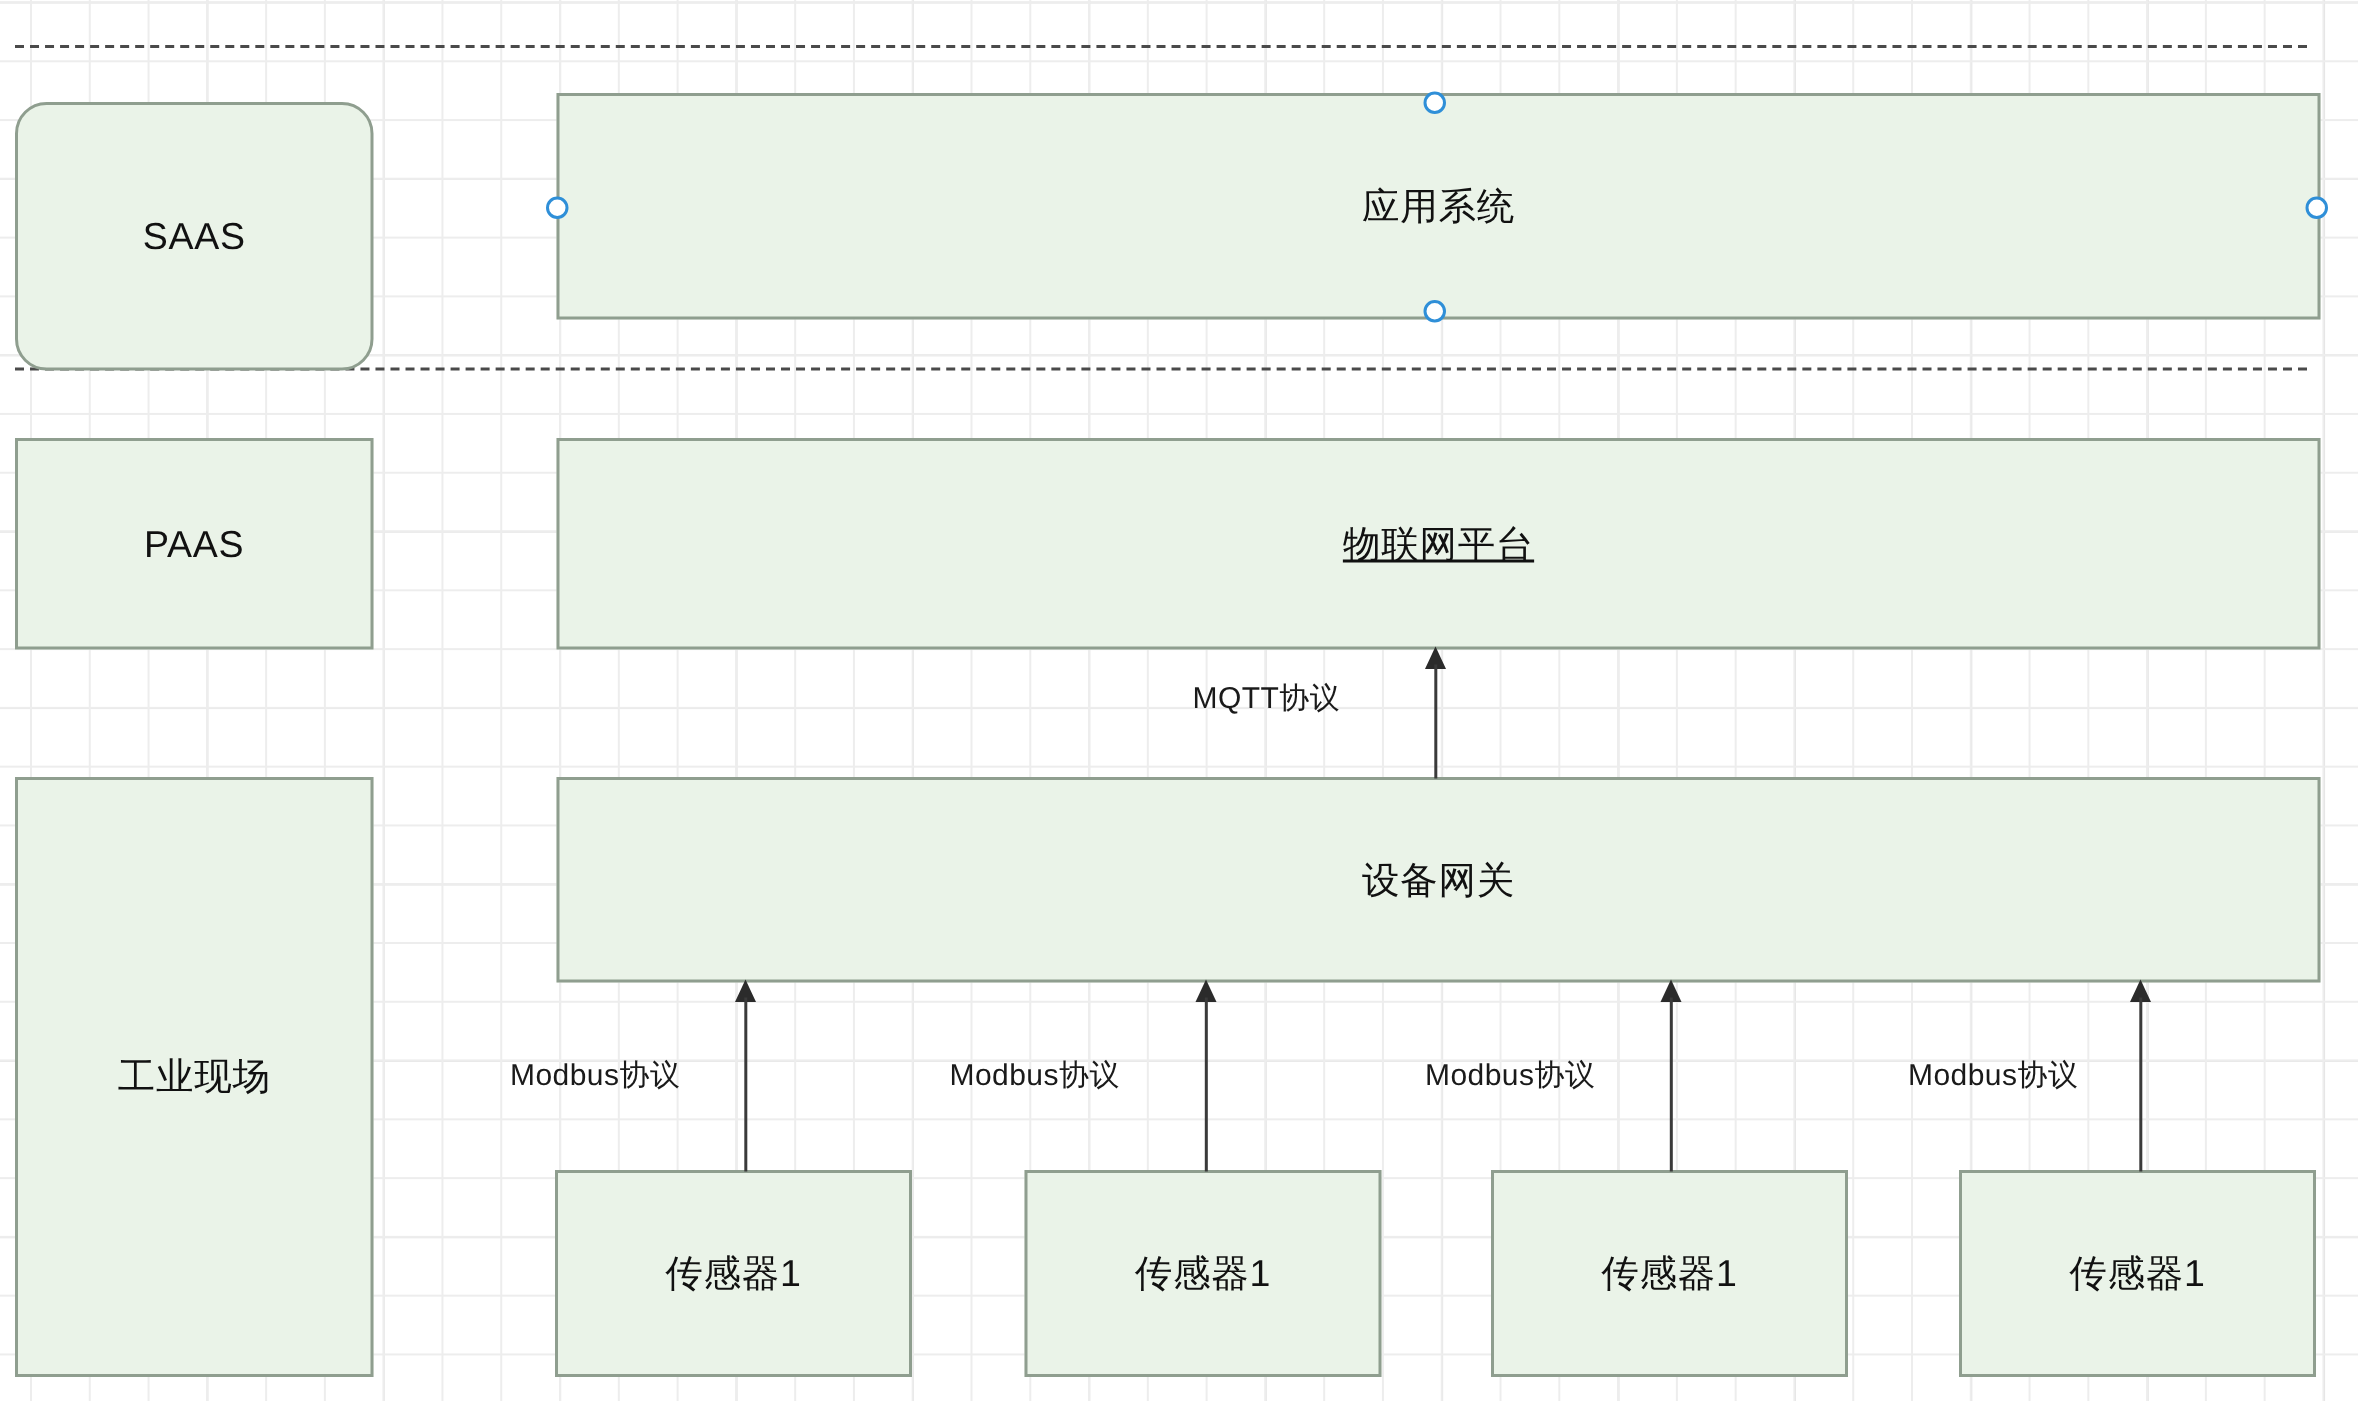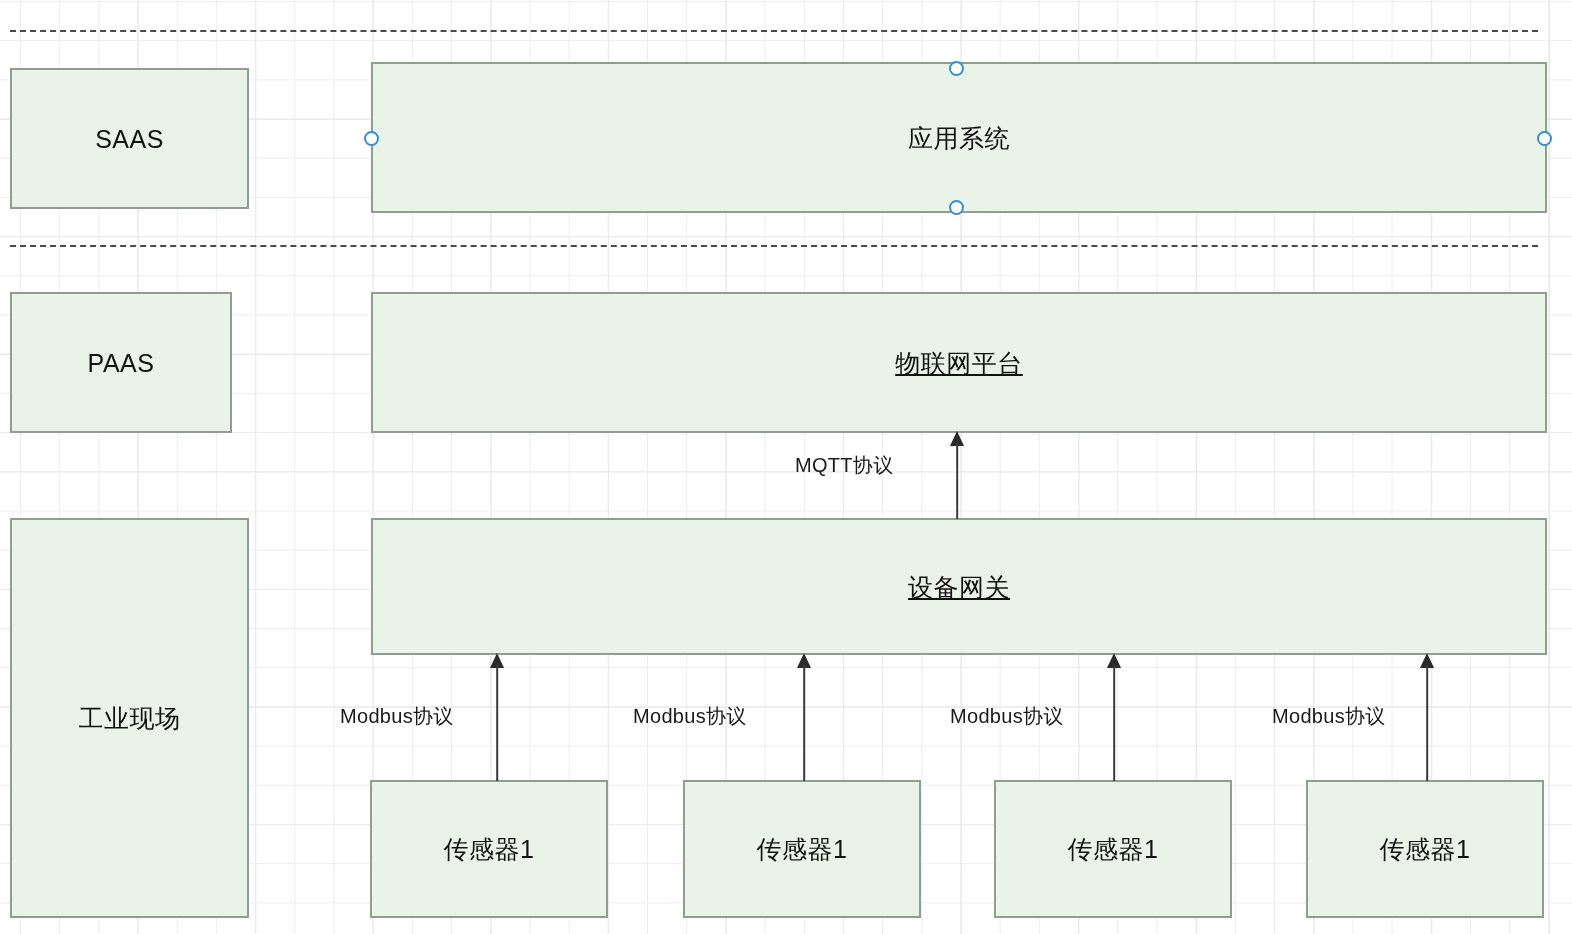--- a/index.html
+++ b/index.html
@@ -92,41 +92,41 @@
   }
 </style>
 </head>
 <body>
 
 <div id="canvas">
 
   <div class="divider" style="left:10px; top:30px; width:1528px;"></div>
   <div class="divider" style="left:10px; top:245px; width:1528px;"></div>
 
-  <div class="node" style="left:10px; top:68px; width:239px; height:141px;">
+  <div class="node" style="left:10px; top:68px; width:239px; height:179px;border-radius:21px;">
     <span>SAAS</span>
   </div>
 
-  <div class="node" style="left:10px; top:292px; width:222px; height:141px;">
+  <div class="node" style="left:10px; top:292px; width:239px; height:141px;">
     <span>PAAS</span>
   </div>
 
   <div class="node" style="left:10px; top:518px; width:239px; height:400px;align-items:center;">
     <span>工业现场</span>
   </div>
 
   <div class="node" style="left:371px; top:62px; width:1176px; height:151px;">
     <span>应用系统</span>
   </div>
 
   <div class="node" style="left:371px; top:292px; width:1176px; height:141px;text-decoration:underline;">
     <span>物联网平台</span>
   </div>
 
-  <div class="node" style="left:371px; top:518px; width:1176px; height:137px;text-decoration:underline;">
+  <div class="node" style="left:371px; top:518px; width:1176px; height:137px;">
     <span>设备网关</span>
   </div>
 
   <div class="node" style="left:370px; top:780px; width:238px; height:138px;">
     <span>传感器1</span>
   </div>
   <div class="node" style="left:683px; top:780px; width:238px; height:138px;">
     <span>传感器1</span>
   </div>
   <div class="node" style="left:994px; top:780px; width:238px; height:138px;">

